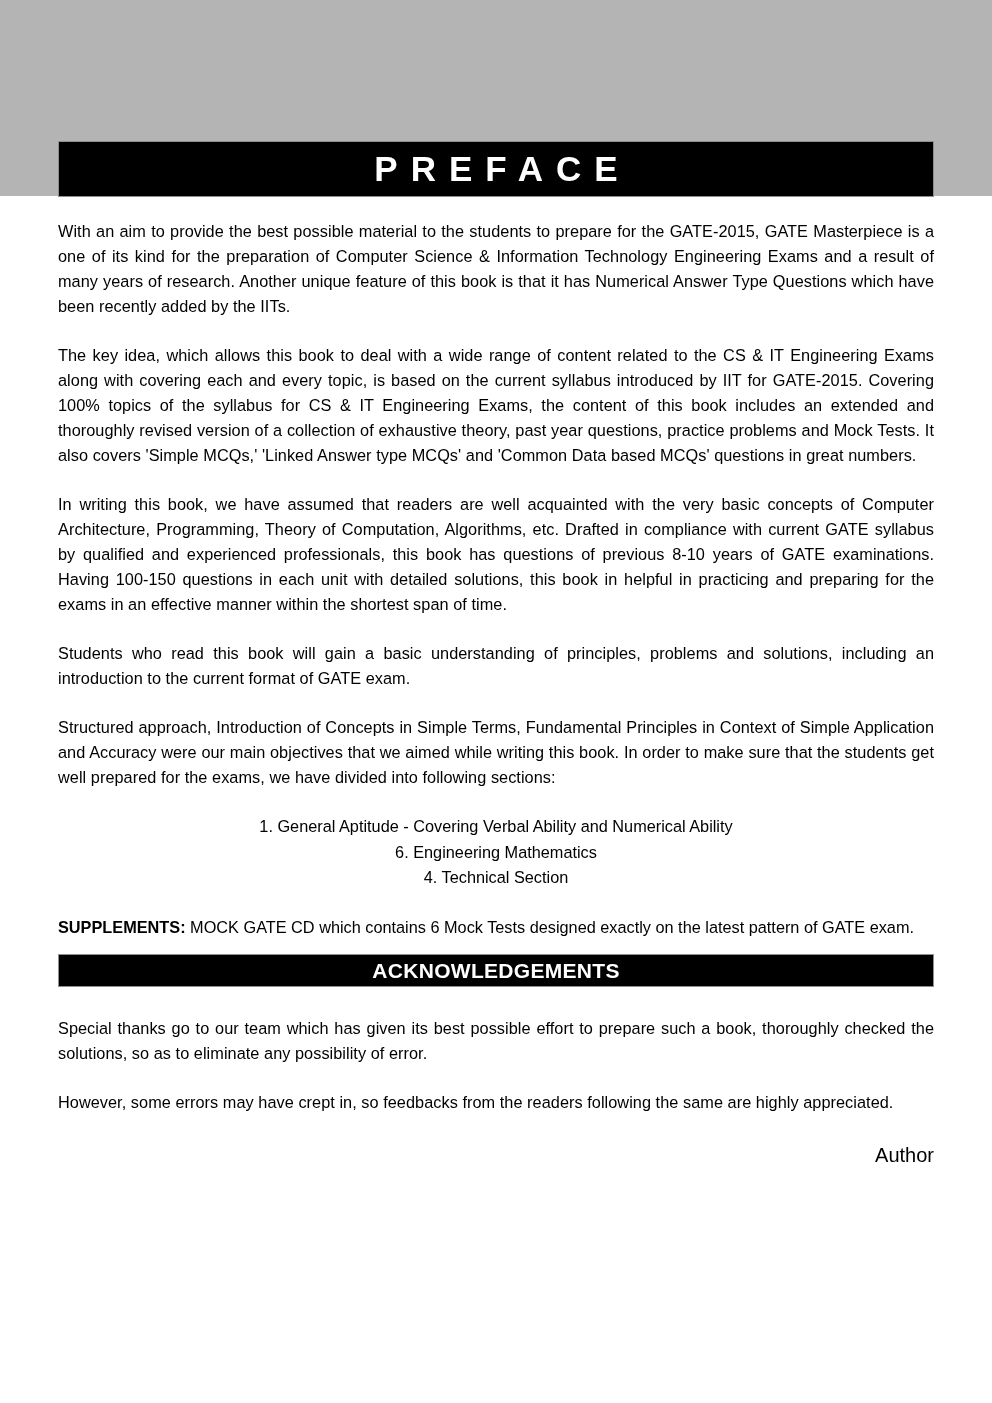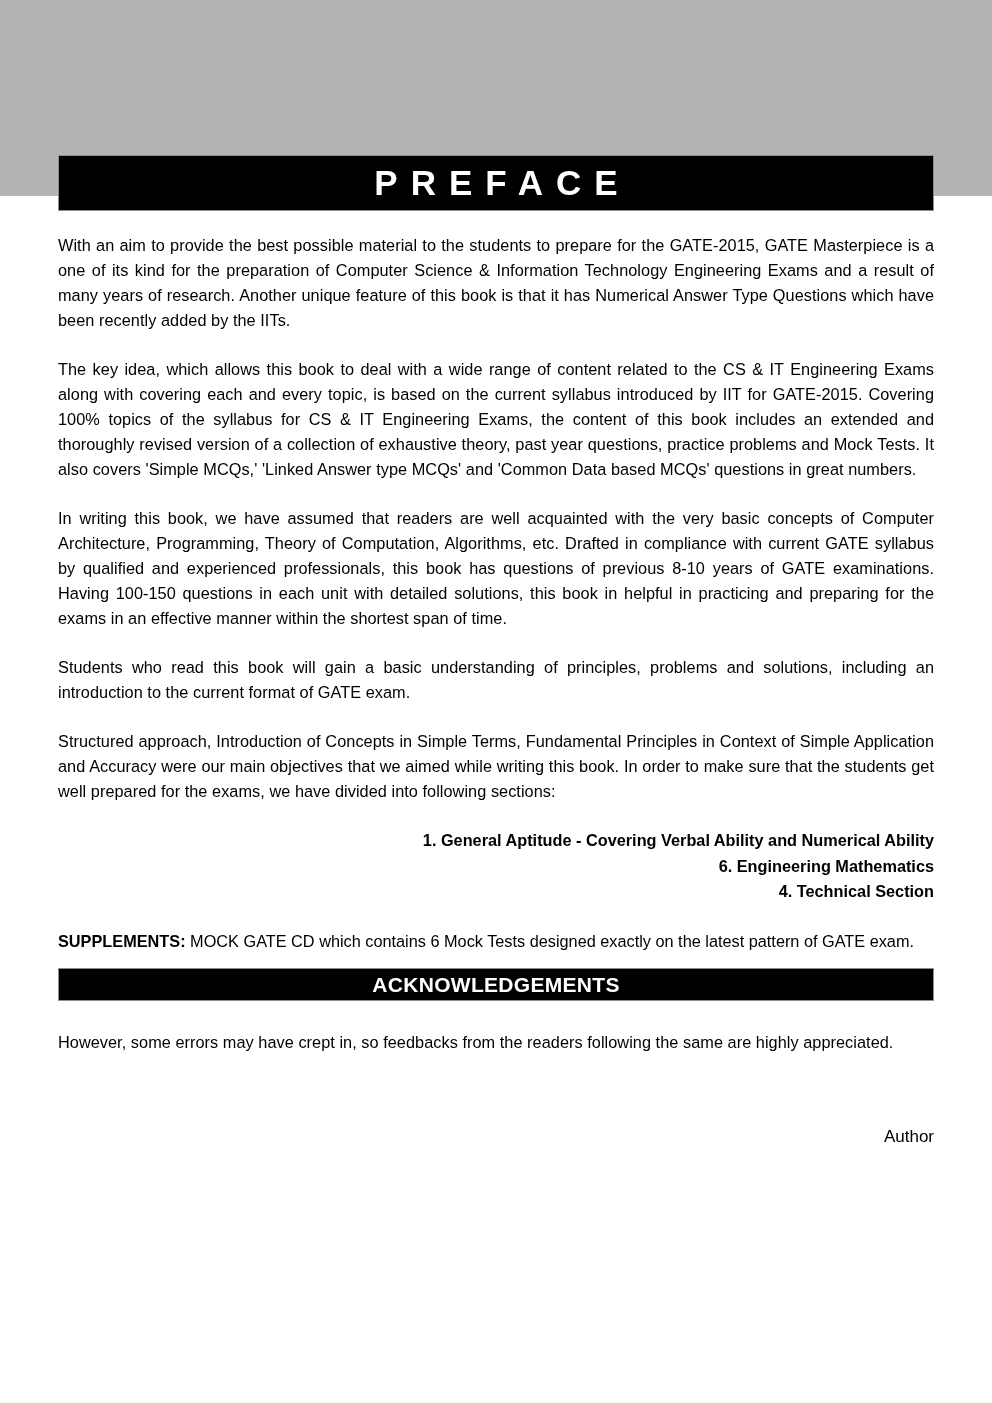--- a/index.html
+++ b/index.html
@@ -31,21 +31,21 @@
     position: absolute;
     top: 0;
     left: 0;
     width: 992px;
     height: 1403px;
   }
 
   .content {
     position: absolute;
     left: 58px;
-    top: 155px;
+    top: 141px;
     width: 876px;
   }
 
   
   .banner {
     background: #000000;
     color: #ffffff;
     text-align: center;
     box-sizing: border-box;
     border: 1px solid #8e8e8e;
@@ -86,41 +86,40 @@
   .list {
     margin: 0 0 24px 0;
     padding: 0;
     list-style: none;
   }
   .list li {
     font-size: 16.3px;
     line-height: 25.5px;
     margin: 0;
     padding: 0;
-    text-align: right;
-    font-weight: bold;
+    text-align: center;
   }
 
   .supplements {
     margin: 0;
     font-size: 16.3px;
     line-height: 25px;
     text-align: justify;
   }
   .supplements .label {
     font-weight: bold;
   }
 
   .ack-text {
     margin-top: 29px;
   }
 
   .author {
-    margin-top: 69px;
-    font-size: 17px;
+    margin-top: 28px;
+    font-size: 20px;
     line-height: 25px;
     text-align: right;
   }
 </style>
 </head>
 <body>
 
 <div class="top-band"></div>
 
 <div class="page">
@@ -146,19 +145,20 @@
         <li>4. Technical Section</li>
       </ul>
 
       <p class="supplements"><span class="label">SUPPLEMENTS:</span> <span>MOCK GATE CD which contains 6 Mock Tests designed exactly on the latest pattern of GATE exam.</span></p>
 
     </div>
 
     <div class="banner banner-ack">ACKNOWLEDGEMENTS</div>
 
     <div class="ack-text">
+      <p class="para">Special thanks go to our team which has given its best possible effort to prepare such a book, thoroughly checked the solutions, so as to eliminate any possibility of error.</p>
       <p class="para">However, some errors may have crept in, so feedbacks from the readers following the same are highly appreciated.</p>
     </div>
 
     <div class="author">Author</div>
 
   </div>
 </div>
 
 </body></html>

